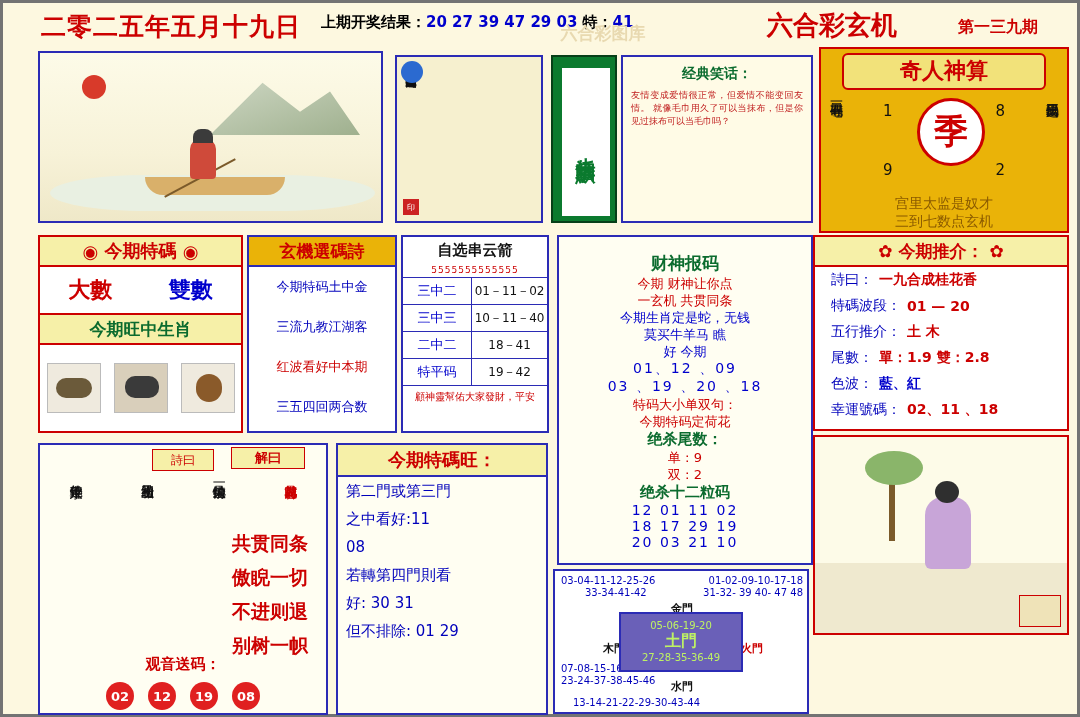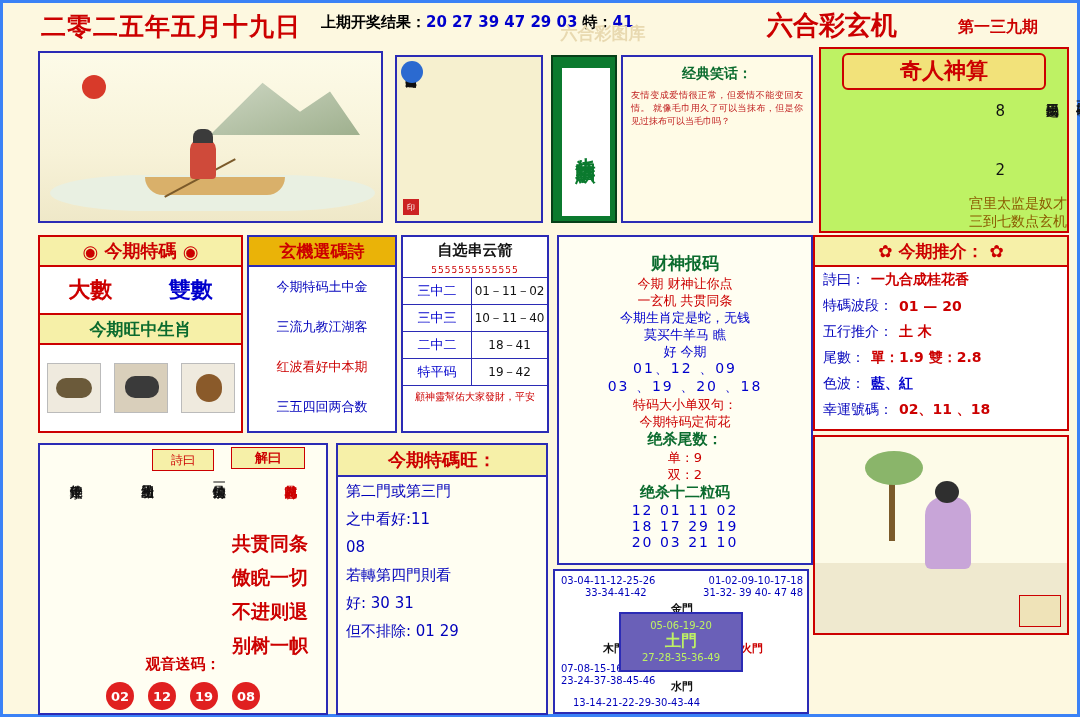--- a/index.html
+++ b/index.html
@@ -6,21 +6,21 @@
   body{
     width:1080px;height:717px;
     background:#fdf9e3;
     font-family:"DejaVu Sans","Liberation Sans",sans-serif;
     overflow:hidden;
     position:relative;
   }
   #sheet{
     position:absolute;left:0;top:0;width:1080px;height:717px;
     background:#fdf8e0;
-    border:3px solid #3b82f6;
+    border:3px solid #737373;
     box-sizing:border-box;
   }
   .abs{position:absolute;box-sizing:border-box;}
   .ctr{display:flex;align-items:center;justify-content:center;text-align:center;}
   .col{display:flex;flex-direction:column;}
 
   
   #hdr-date{left:18px;top:6px;width:300px;height:34px;font-size:25px;font-weight:bold;color:#cc0000;letter-spacing:1px;font-family:"DejaVu Serif","Liberation Serif",serif;}
   #hdr-prev{left:318px;top:10px;width:430px;height:26px;font-size:15px;color:#000;font-weight:bold;}
   #hdr-prev b{color:#0000cc;}
@@ -50,21 +50,21 @@
   #green{left:548px;top:52px;width:66px;height:168px;background:#0b7a2e;border:2px solid #063f18;}
   #green .inner{position:absolute;left:8px;top:10px;width:48px;height:148px;background:#fff;border:1px solid #0b7a2e;}
   #green .v{writing-mode:vertical-rl;text-orientation:upright;font-size:20px;font-weight:bold;color:#0b7a2e;line-height:1;letter-spacing:2px;padding-top:8px;}
 
   
   #joke{left:618px;top:52px;width:192px;height:168px;background:#fffbe6;border:2px solid #2b2bb5;}
   #joke .t{color:#0b6b2e;font-weight:bold;font-size:14px;margin:8px 0 6px;text-align:center;}
   #joke .b{font-size:9px;line-height:13px;color:#c02020;padding:0 8px;text-align:justify;}
 
   
-  #qiren{left:816px;top:44px;width:250px;height:186px;border:2px solid #cc0000;background:#bef264;align-items:flex-end;}
+  #qiren{left:816px;top:44px;width:250px;height:186px;border:2px solid #cc0000;background:#eab308;}
   #qiren .tt{margin:4px auto 0;width:200px;height:34px;background:#f2e27a;border:2px solid #cc0000;border-radius:6px;color:#cc0000;font-size:22px;font-weight:bold;}
   #qiren .mid{position:relative;height:108px;}
   #qiren .ji{position:absolute;left:96px;top:8px;width:62px;height:62px;border:3px solid #cc0000;border-radius:50%;color:#cc0000;font-size:34px;font-weight:bold;background:#fff;}
   #qiren .lcol{position:absolute;left:6px;top:4px;writing-mode:vertical-rl;text-orientation:upright;font-size:13px;color:#111;line-height:18px;height:96px;}
   #qiren .rcol{position:absolute;right:6px;top:4px;writing-mode:vertical-rl;text-orientation:upright;font-size:13px;color:#111;line-height:18px;height:96px;}
   #qiren .n1{position:absolute;left:62px;top:12px;font-size:15px;color:#111;}
   #qiren .n2{position:absolute;right:62px;top:12px;font-size:15px;color:#111;}
   #qiren .n3{position:absolute;left:62px;bottom:14px;font-size:15px;color:#111;}
   #qiren .n4{position:absolute;right:62px;bottom:14px;font-size:15px;color:#111;}
   #qiren .l1{text-align:center;font-size:14px;color:#8a5a00;margin-top:2px;}
@@ -110,21 +110,21 @@
 
   
   #compass{left:550px;top:566px;width:256px;height:145px;border:2px solid #2b2bb5;background:#fff;}
   #compass .cw{position:absolute;left:50%;top:50%;transform:translate(-50%,-50%);width:120px;height:56px;background:#6a60b8;border:2px solid #2b2bb5;color:#bef264;}
   #compass .n{position:absolute;font-size:10px;color:#0000bb;}
   #compass .lbl{position:absolute;font-size:11px;color:#111;font-weight:bold;}
 
   
   #tui{left:810px;top:232px;width:256px;height:196px;border:2px solid #cc0000;background:#fff;}
   #tui .hd{height:28px;background:#f6f0a8;color:#cc0000;font-size:17px;font-weight:bold;border-bottom:2px solid #cc0000;}
-  #tui .r{height:26px;display:flex;align-items:center;padding-left:8px;font-size:14px;}
+  #tui .r{height:26px;display:flex;align-items:center;padding-left:16px;font-size:14px;}
   #tui .k{color:#0000bb;margin-right:6px;}
   #tui .v{color:#cc0000;font-weight:bold;}
   #tui .vb{color:#0000cc;font-weight:bold;}
 
   
   #pic2{left:810px;top:432px;width:256px;height:200px;border:2px solid #cc0000;background:#fdfbe8;overflow:hidden;}
   #pic2 .gnd{position:absolute;left:0;bottom:0;width:100%;height:70px;background:#efe9cf;}
   #pic2 .fig{position:absolute;left:110px;top:60px;width:46px;height:72px;background:#c8a5d8;border-radius:18px 18px 6px 6px;}
   #pic2 .head{position:absolute;left:120px;top:44px;width:24px;height:22px;border-radius:50%;background:#2f2f2f;}
   #pic2 .tree{position:absolute;left:74px;top:24px;width:6px;height:80px;background:#7b5a2a;}

